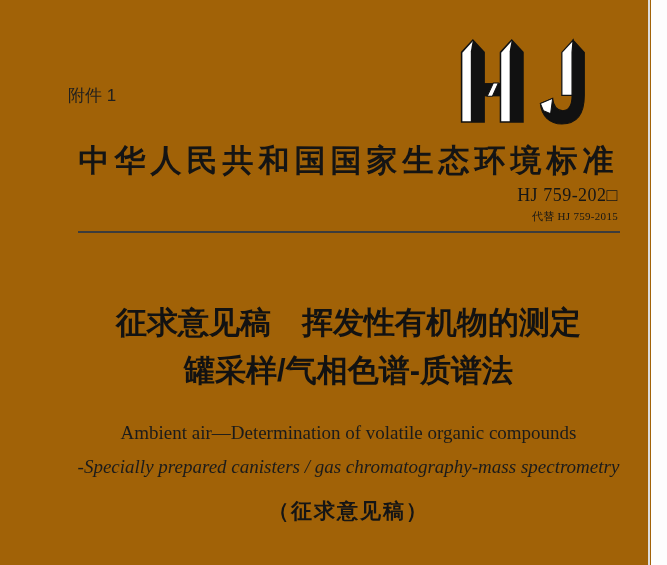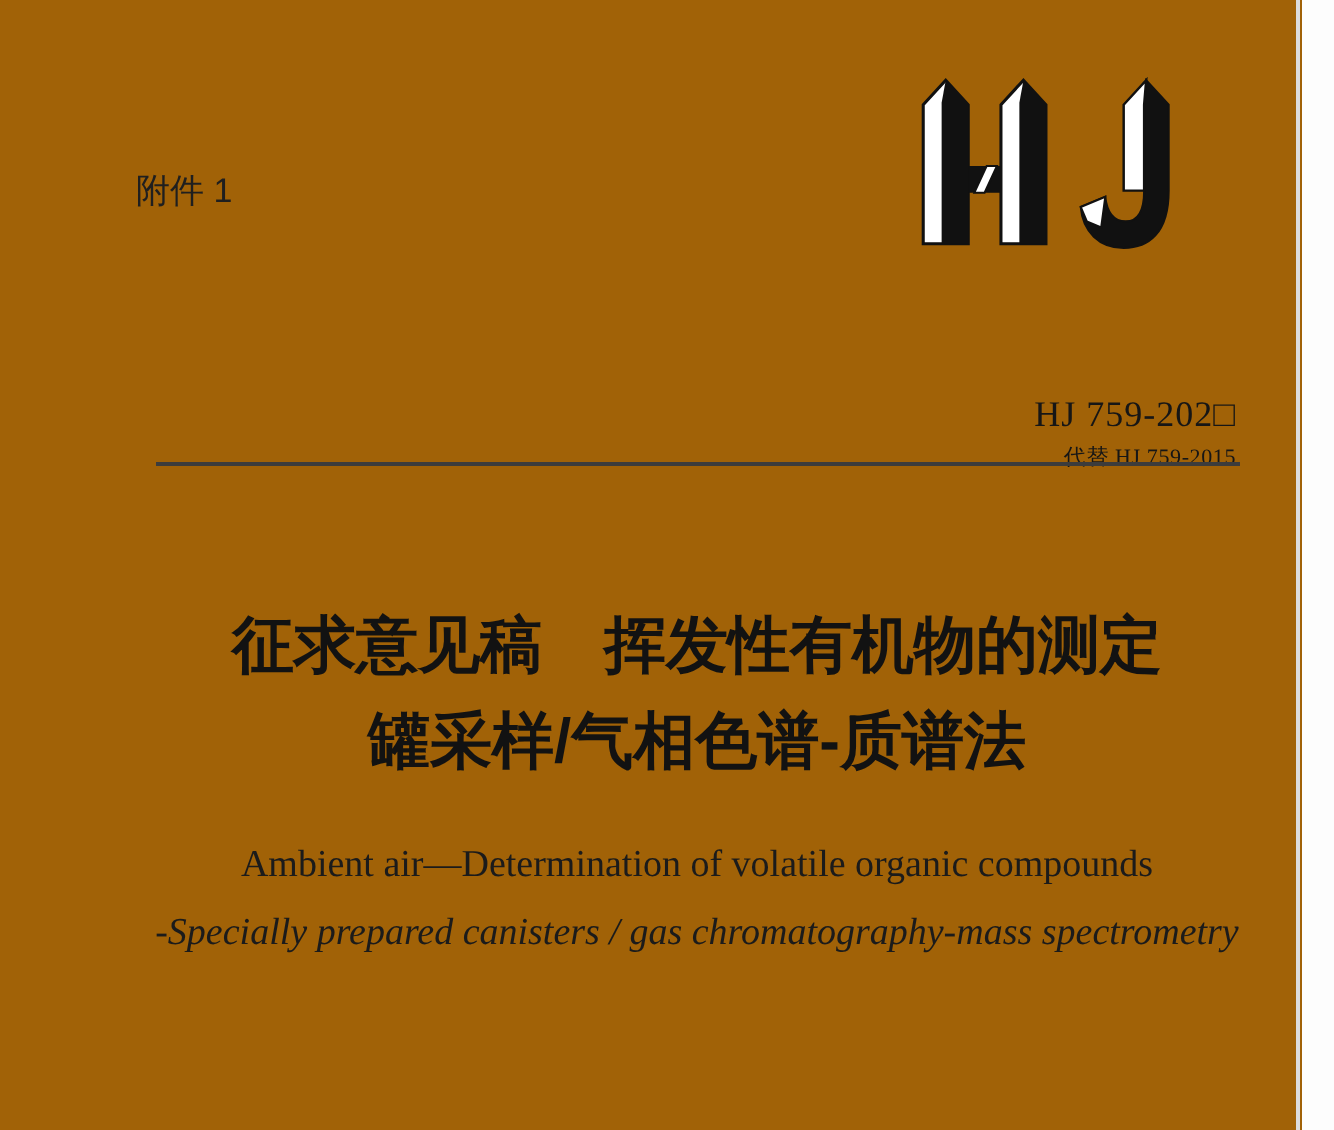--- a/index.html
+++ b/index.html
@@ -45,21 +45,20 @@
     letter-spacing: 5px;
     color: #141414;
     white-space: nowrap;
   }
 
   .std-block {
     position: absolute; right: 49px; top: 185px;
     text-align: right;
     font-family: "Liberation Serif", serif;
     color: #161616;
-    margin-top: 12px;
   }
   .std-number { font-size: 18px; letter-spacing: 0.5px; }
   .std-replaces { font-size: 11px; margin-top: 3px; letter-spacing: 0.3px; }
 
   .rule {
     position: absolute; left: 78px; top: 231px;
     width: 542px; height: 2px;
     background: #3c3c3c;
   }
 
@@ -112,31 +111,33 @@
              L95,61
              C96,70 100,73 105,73
              C111,73 114,68 114,58
              L114,16 Z" fill="#111111" stroke="#111111" stroke-width="1"></path>
 
     <polygon points="104,16 115,4 114,16 114,58 104,58" fill="#ffffff" stroke="#111111" stroke-width="1.2"></polygon>
 
     <polygon points="83,66 95,61 93,76 86,73" fill="#ffffff" stroke="#111111" stroke-width="1"></polygon>
   </svg>
 
+  <div class="center-col header-title">中华人民共和国国家生态环境标准</div>
 
   <div class="std-block">
     <div class="std-number">HJ 759-202□</div>
     <div class="std-replaces">代替 HJ 759-2015</div>
   </div>
 
   <div class="rule"></div>
 
   <div class="center-col title-cn">
     <div>征求意见稿　挥发性有机物的测定</div>
     <div>罐采样/气相色谱-质谱法</div>
   </div>
 
   <div class="center-col title-en-1">Ambient air—Determination of volatile organic compounds</div>
 
   <div class="center-col title-en-2">-Specially prepared canisters / gas chromatography-mass spectrometry</div>
 
+  <div class="center-col draft-note">（征求意见稿）</div>
 
 </div>
 
 </body></html>

